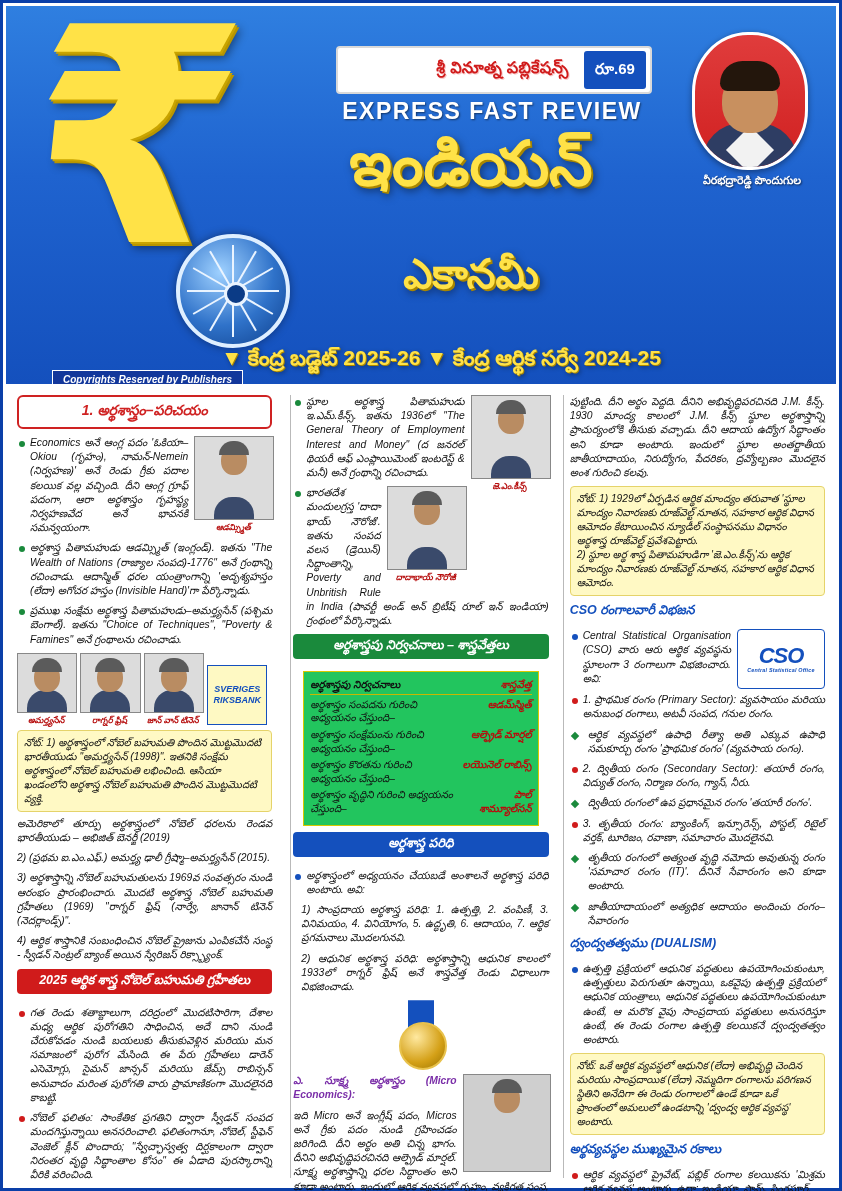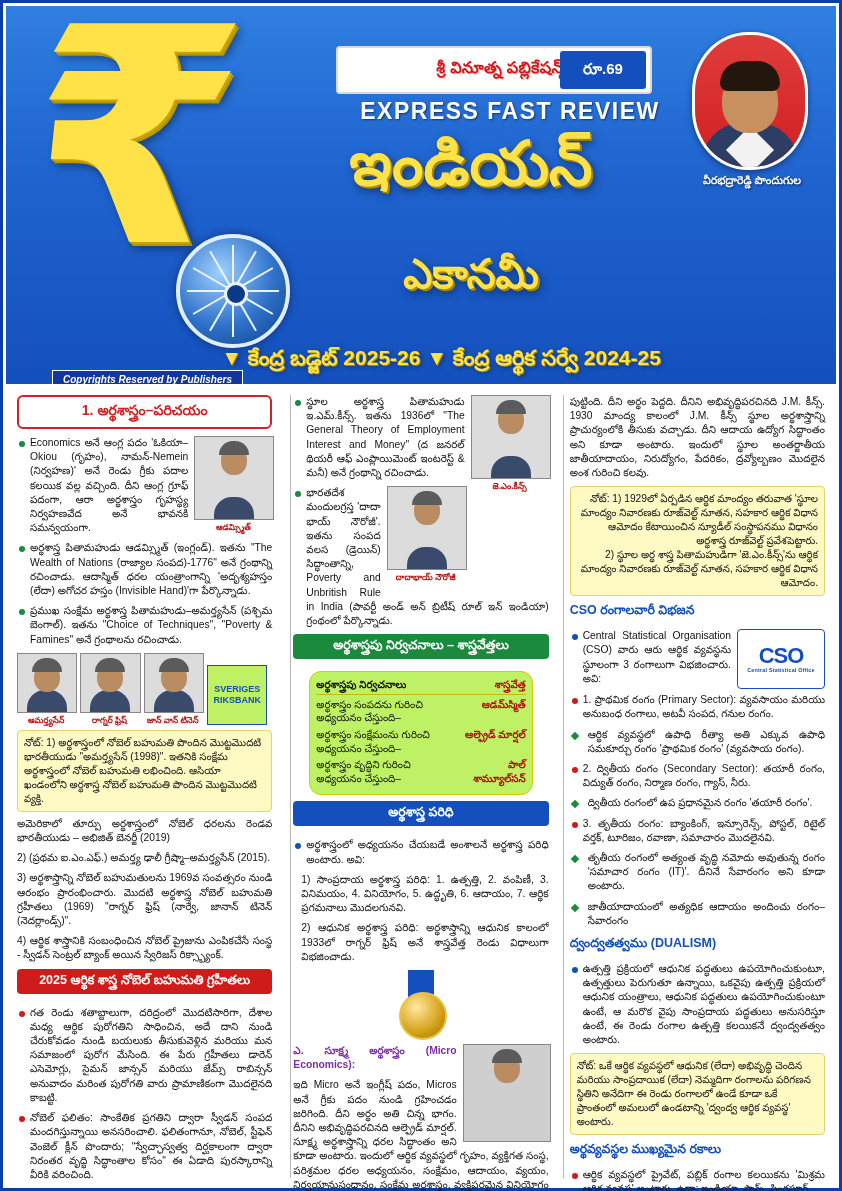--- a/index.html
+++ b/index.html
@@ -47,28 +47,27 @@
     position:absolute;left:330px;top:40px;width:312px;height:44px;
     background:#ffffff;border:2px solid #d9d9d9;border-radius:4px;
     display:flex;align-items:center;justify-content:center;
   }
   .pub-badge .pname{
     color:#d01b1b;font-weight:bold;font-size:16px;letter-spacing:.3px;
     text-shadow:1px 1px 0 #f7c6c6;
     margin-left:17px;
   }
   .pub-badge .price{
-    position:absolute;right:4px;top:3px;bottom:3px;width:86px;background:#1450bd;color:#fff;
+    position:absolute;right:4px;top:3px;bottom:3px;width:62px;background:#1450bd;color:#fff;
     display:flex;align-items:center;justify-content:center;font-weight:bold;font-size:15px;border-radius:3px;
   }
   .efr{
     position:absolute;left:330px;top:92px;width:312px;text-align:center;
     color:#ffffff;font-weight:bold;font-size:23px;letter-spacing:1.5px;
     text-shadow:1px 1px 2px rgba(0,0,0,.5);
-    margin-left:18px;
   }
   .title1,.title2{
     position:absolute;left:250px;width:430px;text-align:center;
     color:#ffe247;font-weight:bold;
     text-shadow:2px 2px 0 #a98600, 3px 4px 8px rgba(0,0,0,.5);
     font-family:"Liberation Sans", sans-serif;
   }
   .title1{top:126px;font-size:62px;line-height:64px;}
   .title2{top:236px;font-size:41px;line-height:64px;}
   .subtitle{
@@ -93,21 +92,21 @@
     position:absolute;right:14px;top:168px;width:140px;text-align:center;color:#ffffff;font-size:11px;font-weight:bold;
     text-shadow:1px 1px 2px rgba(0,0,0,.6);
   }
   .copyright{
     position:absolute;left:46px;top:364px;background:#12379b;color:#ffffff;
     font-size:10px;font-style:italic;font-weight:bold;padding:3px 10px;border:1px solid #ffffff;
   }
   
   .content{
     position:absolute;left:14px;right:14px;top:392px;bottom:10px;
-    display:flex;gap:21px;
+    display:flex;gap:21px;font-style:italic;
   }
   .col{width:33.33%;position:relative;}
   .vline{position:absolute;top:392px;bottom:10px;width:1px;background:#b9b9b9;}
   .vline.v1{left:287px;} .vline.v2{left:560px;}
 
   .sec-title{
     border:2px solid #cf2222;border-radius:6px;background:#ffffff;
     color:#cf2222;font-weight:bold;font-size:14px;text-align:center;padding:5px 4px;margin-bottom:7px;
   }
   .sec-title.blue{border-color:#1450bd;color:#1450bd;}
@@ -122,34 +121,34 @@
   .bullet{position:relative;padding-left:13px;}
   .bullet:before{content:"";position:absolute;left:2px;top:5px;width:6px;height:6px;background:#1a8a3c;border-radius:50%;}
   .bullet.red:before{background:#d01b1b;}
   .bullet.blue:before{background:#1450bd;}
   .bullet.sq:before{border-radius:0;transform:rotate(45deg);} b.p{color:#7a2ea8;}
   .note{
     background:#fff9c4;border:1px solid #e5d36a;border-radius:4px;padding:5px 6px;margin:5px 0;
     font-size:10.2px;line-height:14px;color:#111;
   }
   .yellowbox{
-    background:#bef264;border:1px solid #d9c800;border-radius:12px;padding:6px;margin:5px 16px;
+    background:#22c55e;border:1px solid #d9c800;border-radius:0;padding:6px;margin:5px 10px;
   }
   .yrow{display:flex;font-size:10.2px;line-height:13.6px;margin-bottom:3px;}
   .yrow .l{flex:1;color:#111;}
   .yrow .r{width:72px;text-align:right;color:#b60d0d;font-weight:bold;}
   .portraits{display:flex;gap:5px;align-items:flex-end;margin:6px 0 2px;}
   .pw{flex:1;text-align:center;}
   .pimg{width:100%;height:58px;border:1px solid #888;background:#dcdcdc;position:relative;overflow:hidden;}
   .pimg .h{position:absolute;left:50%;top:8px;width:26px;height:30px;margin-left:-13px;background:#b98c62;border-radius:50% 50% 45% 45%;}
   .pimg .hh{position:absolute;left:50%;top:4px;width:30px;height:14px;margin-left:-15px;background:#5b5b5b;border-radius:15px 15px 0 0;}
   .pimg .b{position:absolute;left:50%;bottom:0;width:40px;height:22px;margin-left:-20px;background:#3a4a6b;border-radius:18px 18px 0 0;}
   .pcap{font-size:8.4px;color:#b60d0d;font-weight:bold;margin-top:2px;line-height:10px;}
   .logo-sv{
-    flex:1;height:58px;border:1px solid #1450bd;background:#bef264;display:flex;flex-direction:column;
+    flex:1;height:58px;border:1px solid #1450bd;background:#fef9c3;display:flex;flex-direction:column;
     align-items:center;justify-content:center;color:#1450bd;font-weight:bold;font-size:9px;line-height:11px;text-align:center;
   }
   .photo-box{
     float:right;width:78px;margin:0 0 4px 6px;text-align:center;
   }
   .photo-box .pimg{height:82px;}
   .medal{width:52px;height:70px;margin:4px auto;position:relative;}
   .medal .disc{position:absolute;left:50%;bottom:0;width:44px;height:44px;margin-left:-22px;border-radius:50%;
     background:radial-gradient(circle at 35% 30%,#ffe9a0,#d4a017 60%,#9a7200);border:2px solid #e8c24d;}
   .medal .rib{position:absolute;left:50%;top:0;width:26px;height:30px;margin-left:-13px;background:#1450bd;clip-path:polygon(0 0,100% 0,100% 100%,50% 78%,0 100%);}
@@ -298,20 +297,24 @@
         </div>
         <div class="yrow">
           <div class="l">అర్థశాస్త్రం సంపదను గురించి అధ్యయనం చేస్తుంది–</div>
           <div class="r">ఆడమ్‌స్మిత్</div>
         </div>
         <div class="yrow">
           <div class="l">అర్థశాస్త్రం సంక్షేమంను గురించి అధ్యయనం చేస్తుంది–</div>
           <div class="r">ఆల్ఫ్రెడ్ మార్షల్</div>
         </div>
         <div class="yrow">
+          <div class="l">అర్థశాస్త్రం కొరతను గురించి అధ్యయనం చేస్తుంది–</div>
+          <div class="r">లయొనెల్ రాబిన్స్</div>
+        </div>
+        <div class="yrow">
           <div class="l">అర్థశాస్త్రం వృద్ధిని గురించి అధ్యయనం చేస్తుంది–</div>
           <div class="r">పాల్ శామ్యూల్‌సన్</div>
         </div>
       </div>
 
       <div class="bar blue">అర్థశాస్త్ర పరిధి</div>
       <p class="t bullet blue">అర్థశాస్త్రంలో అధ్యయనం చేయబడే అంశాలనే అర్థశాస్త్ర పరిధి అంటారు. అవి:</p>
       <p class="t" style="padding-left:8px;">1) సాంప్రదాయ అర్థశాస్త్ర పరిధి: 1. ఉత్పత్తి, 2. వంపిణీ, 3. వినిమయం, 4. వినియోగం, 5. ఉద్ధృతి, 6. ఆదాయం, 7. ఆర్థిక ప్రగమనాలు మొదలగునవి.</p>
       <p class="t" style="padding-left:8px;">2) ఆధునిక అర్థశాస్త్ర పరిధి: అర్థశాస్త్రాన్ని ఆధునిక కాలంలో 1933లో రాగ్నర్ ఫ్రిష్ అనే శాస్త్రవేత్త రెండు విధాలుగా విభజించాడు.</p>
 
@@ -328,21 +331,21 @@
 
       </div>
       <p class="t"><b class="p">ఎ. సూక్ష్మ అర్థశాస్త్రం (Micro Economics):</b></p>
       <p class="t">ఇది Micro అనే ఇంగ్లీష్ పదం, Micros అనే గ్రీకు పదం నుండి గ్రహించడం జరిగింది. దీని అర్థం అతి చిన్న భాగం. దీనిని అభివృద్ధిపరచినది ఆల్ఫ్రెడ్ మార్షల్. సూక్ష్మ అర్థశాస్త్రాన్ని ధరల సిద్ధాంతం అని కూడా అంటారు. ఇందులో ఆర్థిక వ్యవస్థలో గృహం, వ్యక్తిగత సంస్థ, పరిశ్రమల ధరల అధ్యయనం, సంక్షేమం, ఆదాయం, వ్యయం, నిర్వయానుసంధానం, సంక్షేమ అర్థశాస్త్రం, వ్యక్తిపరమైన వినియోగం అధ్యయనం మొదలగునవి ఉన్నాయి.</p>
       <div class="clearfix"></div>
 
     </div>
 
     <div class="col">
       <p class="t">పుట్టింది. దీని అర్థం పెద్దది. దీనిని అభివృద్ధిపరచినది J.M. కీన్స్. 1930 మాంద్య కాలంలో J.M. కీన్స్ స్థూల అర్థశాస్త్రాన్ని ప్రాచుర్యంలోకి తీసుకు వచ్చాడు. దీని ఆదాయ ఉద్యోగ సిద్ధాంతం అని కూడా అంటారు. ఇందులో స్థూల అంతర్జాతీయ జాతీయాదాయం, నిరుద్యోగం, పేదరికం, ద్రవ్యోల్బణం మొదలైన అంశ గురించి కలవు.</p>
-      <div class="note" style="white-space:pre-line;text-align:right;">నోట్: 1) 1929లో ఏర్పడిన ఆర్థిక మాంద్యం తరువాత 'స్థూల మాంద్యం నివారణకు రూజ్‌వెల్ట్ నూతన, సహకార ఆర్థిక విధాన ఆమోదం కేటాయించిన న్యూడీల్ సంస్థాపనము విధానం అర్థశాస్త్ర రూజ్‌వెల్ట్ ప్రవేశపెట్టారు.
+      <div class="note" style="white-space:pre-line;">నోట్: 1) 1929లో ఏర్పడిన ఆర్థిక మాంద్యం తరువాత 'స్థూల మాంద్యం నివారణకు రూజ్‌వెల్ట్ నూతన, సహకార ఆర్థిక విధాన ఆమోదం కేటాయించిన న్యూడీల్ సంస్థాపనము విధానం అర్థశాస్త్ర రూజ్‌వెల్ట్ ప్రవేశపెట్టారు.
 2) స్థూల అర్థ శాస్త్ర పితామహుడిగా 'జె.ఎం.కీన్స్'ను ఆర్థిక మాంద్యం నివారణకు రూజ్‌వెల్ట్ నూతన, సహకార ఆర్థిక విధాన ఆమోదం.</div>
 
       <div class="sec-title blue" style="text-align:left;border:none;padding:2px 0;font-size:12.5px;">CSO రంగాలవారీ విభజన</div>
 
       <div class="cso-logo">
         <div class="cs">CSO</div>
         <div class="cst">Central Statistical Office</div>
       </div>
       <p class="t bullet blue">Central Statistical Organisation (CSO) వారు ఆరు ఆర్థిక వ్యవస్థను స్థూలంగా 3 రంగాలుగా విభజించారు. అవి:</p>
       <div class="clearfix"></div>

